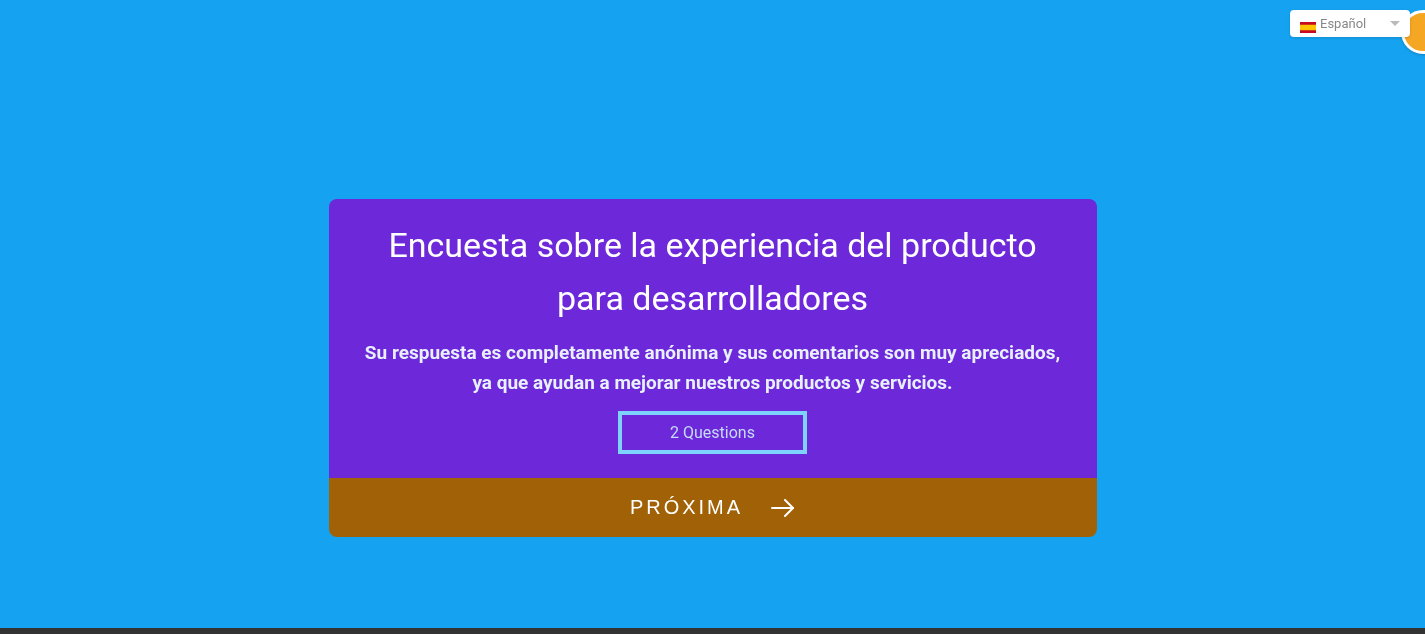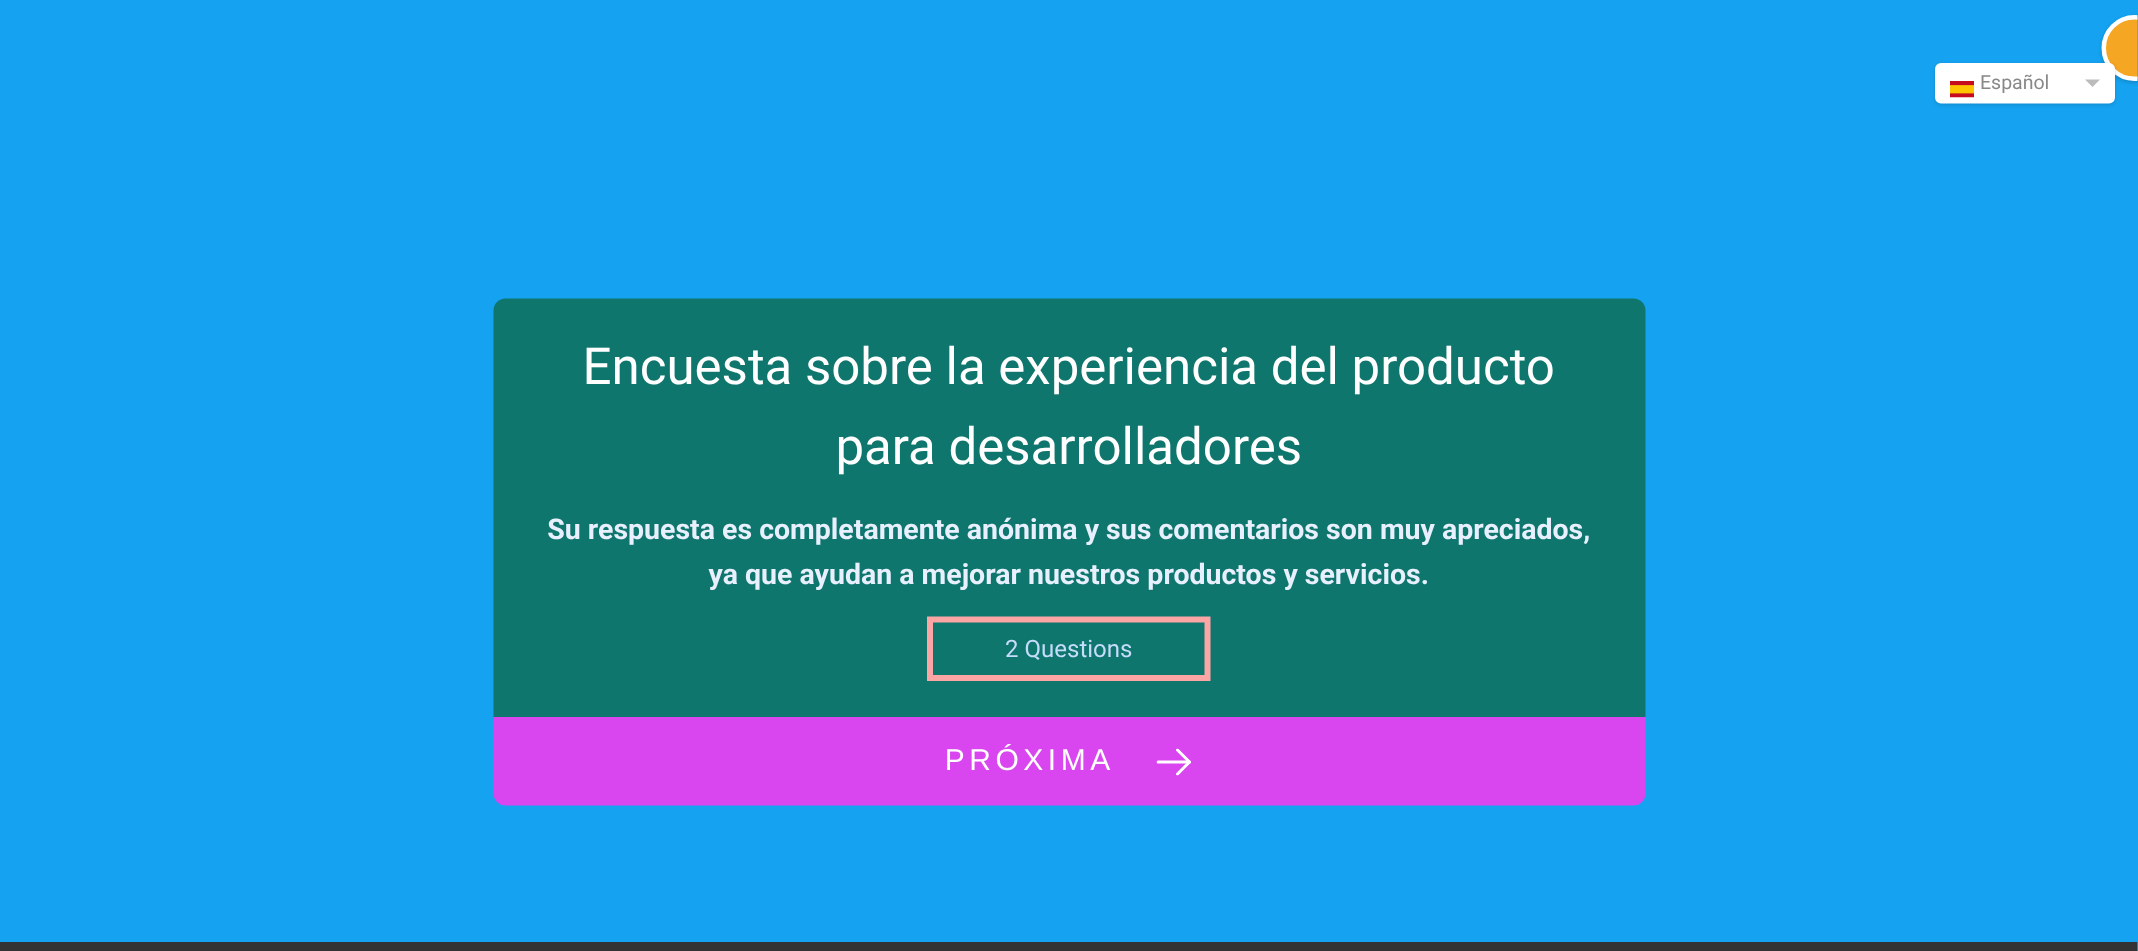--- a/index.html
+++ b/index.html
@@ -21,21 +21,20 @@
       right: 15px;
       background: #ffffff;
       border-radius: 4px;
       padding: 6px 10px;
       display: flex;
       align-items: center;
       gap: 4px;
       cursor: pointer;
       min-width: 120px;
       box-shadow: 0 1px 3px rgba(0,0,0,0.15);
-      margin-top: 32px;
     }
     .flag-icon {
       width: 16px;
       height: 11px;
       display: block;
     }
     .language-label {
       color: #888888;
       font-size: 13px;
       flex: 1;
@@ -60,21 +59,21 @@
       transform: translateX(50%);
     }
     .center-wrap {
       position: absolute;
       top: 199px;
       left: 50%;
       transform: translateX(-50%);
       width: 768px;
     }
     .card-top {
-      background: #0f766e;
+      background: #6d28d9;
       border-radius: 8px 8px 0 0;
       padding: 20px 28px 24px 28px;
       text-align: center;
       color: #ffffff;
     }
     .survey-title {
       font-size: 34px;
       font-weight: 400;
       line-height: 1.55;
       margin-bottom: 14px;
@@ -82,27 +81,27 @@
     }
     .survey-desc {
       font-size: 19px;
       font-weight: 700;
       line-height: 1.55;
       color: #e8f0fe;
       margin-bottom: 14px;
     }
     .questions-highlight {
       display: inline-block;
-      border: 4px solid #fca5a5;
+      border: 4px solid #7dd3fc;
       padding: 8px 48px;
       color: #c5dcfa;
       font-size: 16px;
     }
     .next-button {
-      background: #d946ef;
+      background: #a16207;
       width: 100%;
       border: none;
       border-radius: 0 0 8px 8px;
       padding: 18px 0;
       color: #ffffff;
       font-size: 20px;
       font-weight: 500;
       letter-spacing: 3px;
       cursor: pointer;
       display: flex;

